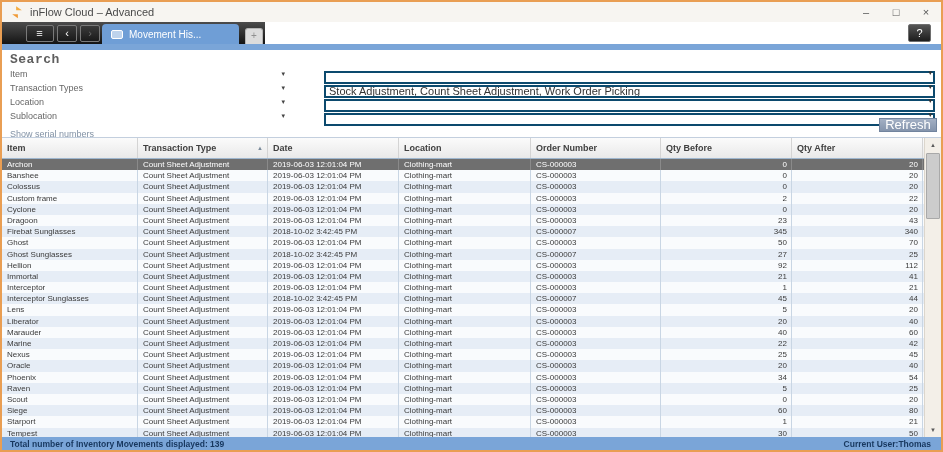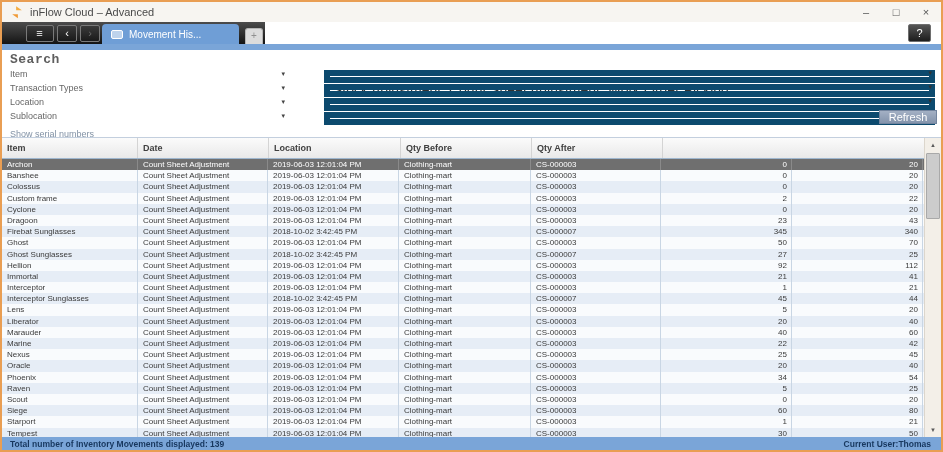--- a/index.html
+++ b/index.html
@@ -27,24 +27,24 @@
 
   .blue-strip { height:6px; background:#7aa5d8; flex:none; }
 
   
   .search-panel { height:87px; background:#fff; position:relative; padding:2px 0 0 8px; flex:none; }
   .search-title { font-size:13px; font-weight:bold; letter-spacing:.5px; color:#5f5f5f; height:15px;font-family:Liberation Mono, monospace; }
   .search-row { display:flex; align-items:center; height:13px; margin-bottom:1px; }
   .search-label { width:277px; display:flex; align-items:center; justify-content:space-between; font-size:9px; color:#666; flex:none; }
   .label-arrow { font-size:7px; color:#444; padding-right:2px; }
   .field-wrap { position:relative; flex:1; margin-left:37px; margin-right:6px; height:13px; }
-  .field-wrap input { width:100%; height:13px; border:6px solid #0c4a6e; font-size:14px; font-family:inherit; color:#333; padding:0 14px 0 3px; outline:none; }
+  .field-wrap input { width:100%; height:13px; border:2px solid #0c4a6e; font-size:11px; font-family:inherit; color:#333; padding:0 14px 0 3px; outline:none; }
   .combo-arrow { position:absolute; right:3px; top:2px; font-size:7px; color:#333; }
   .serial-link { display:inline-block; margin-top:5px; font-size:9px; color:#8292a5; text-decoration:underline; }
-  .refresh-btn { position:absolute; right:4px; bottom:13px; width:58px; height:14px; background:linear-gradient(#a3b0c4,#8494ac); border:1px solid #72849e; color:#fff; font-size:11px; line-height:12px; text-align:center; }
+  .refresh-btn { position:absolute; right:4px; bottom:5px; width:58px; height:14px; background:linear-gradient(#a3b0c4,#8494ac); border:1px solid #72849e; color:#fff; font-size:13px; line-height:12px; text-align:center; }
 
   
   .grid { flex:1; position:relative; background:#fff; display:flex; flex-direction:column; overflow:hidden; border-top:1px solid #c3cfde; }
   .grid-header { height:21px; display:flex; background:linear-gradient(#fbfbfb,#e9e9e9); border-bottom:1px solid #9eb6ce; flex:none; }
   .hcell { font-size:9px; font-weight:bold; color:#404040; display:flex; align-items:center; padding-left:5px; border-right:1px solid #d4d4d4; }
   .hcell.sorted { justify-content:space-between; padding-right:4px; }
   .sort-arrow { font-size:6px; color:#7a8a9a; }
   .grid-body { flex:1; overflow:hidden; }
   .trow { display:flex; height:11.2px; }
   .trow.blue { background:#e6edf6; }
@@ -147,22 +147,27 @@
       </div>
     </div>
 
     <a class="serial-link" href="#">Show serial numbers</a>
     <button class="refresh-btn">Refresh</button>
   </div>
 
   <div class="grid">
     <div class="grid-header">
       <div class="hcell c0">Item</div>
+      <div class="hcell c1 sorted">
+        <span>Transaction Type</span>
+        <span class="sort-arrow">▲</span>
+      </div>
       <div class="hcell c2">Date</div>
       <div class="hcell c3">Location</div>
+      <div class="hcell c4">Order Number</div>
       <div class="hcell c5">Qty Before</div>
       <div class="hcell c6">Qty After</div>
     </div>
     <div class="grid-body">
         <div class="trow blue selected">
           <div class="tcell c0">Archon</div>
           <div class="tcell c1">Count Sheet Adjustment</div>
           <div class="tcell c2">2019-06-03 12:01:04 PM</div>
           <div class="tcell c3">Clothing-mart</div>
           <div class="tcell c4">CS-000003</div>

